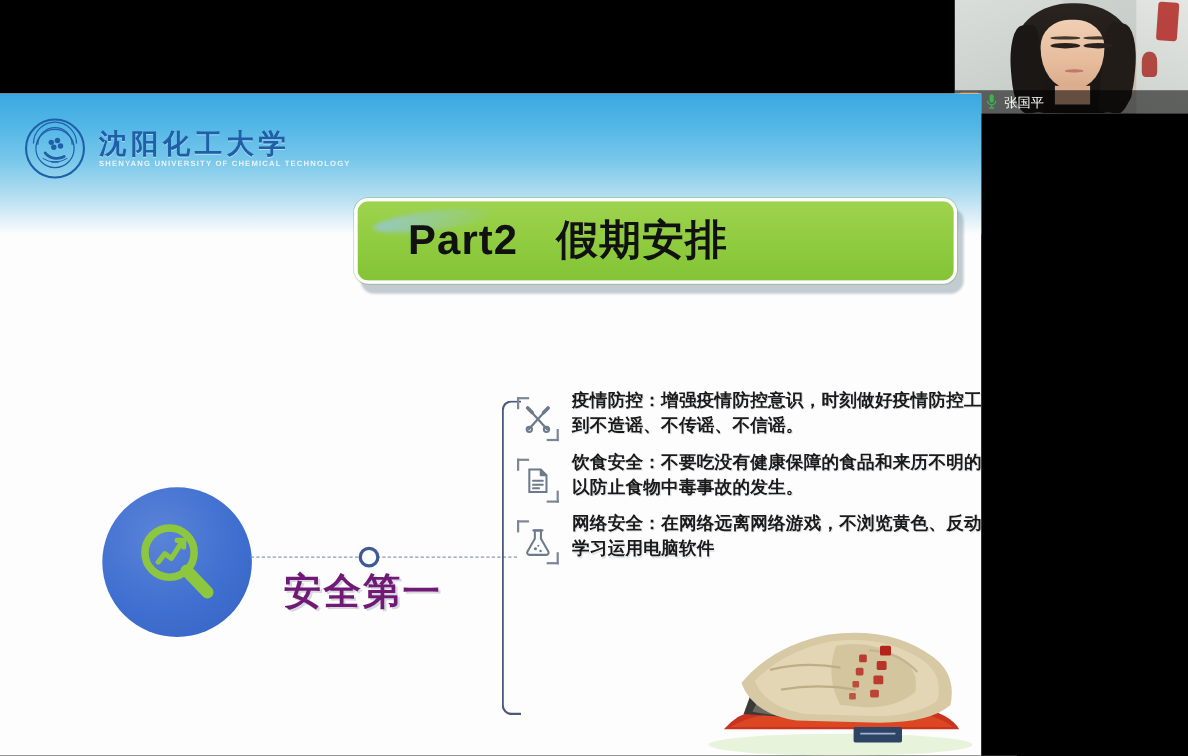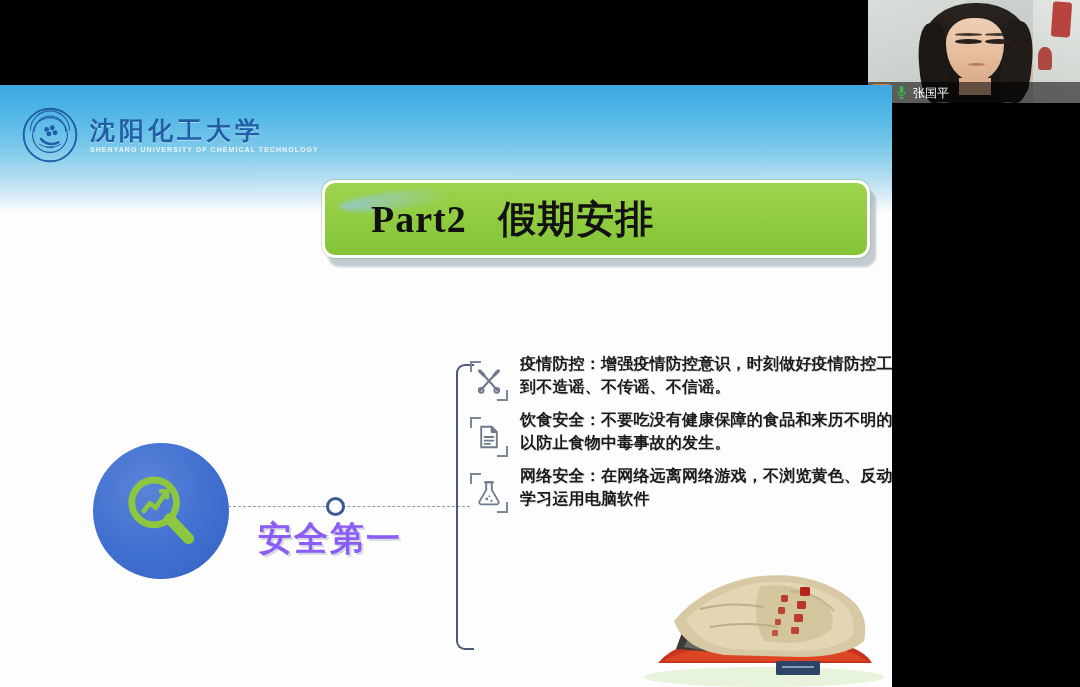--- a/index.html
+++ b/index.html
@@ -122,38 +122,38 @@
     box-shadow:0 0 0 1px rgba(120,170,60,.35);
     display:flex; align-items:center; overflow:hidden;
   }
   .title-gloss {
     position:absolute; left:14px; top:9px; width:110px; height:17px;
     background:linear-gradient(120deg,rgba(150,200,225,.85),rgba(170,210,230,0));
     border-radius:50%; transform:rotate(-7deg); filter:blur(2px);
   }
   .title-text {
     position:relative; margin-left:46px;
-    font-family:Liberation Serif, serif;
+    font-family:Liberation Sans, sans-serif;
     font-size:38px; font-weight:700; color:#111; letter-spacing:1px;
     white-space:pre; line-height:1;
   }
 
   
   .node-circle {
     position:absolute; left:93px; top:358px; width:136px; height:136px;
     border-radius:50%;
     background:radial-gradient(circle at 38% 32%, #5b84d8 0%, #3f6fd0 55%, #3663c4 100%);
     display:flex; align-items:center; justify-content:center;
   }
   .node-circle svg { display:block; }
 
   .node-label {
     position:absolute; left:258px; top:436px;
     font-family:"DejaVu Sans", sans-serif;
-    font-size:34px; font-weight:700; color:#8b5cf6; letter-spacing:2px;
+    font-size:34px; font-weight:700; color:#701a75; letter-spacing:2px;
     line-height:1; text-shadow:2px 2px 0 rgba(140,150,165,.35);
     white-space:nowrap;
   }
 
   .connector {
     position:absolute; left:228px; top:421px; width:242px; height:0;
     border-top:1px dashed #8c9bb5;
   }
   .connector-node {
     position:absolute; left:326px; top:412px; width:19px; height:19px;

